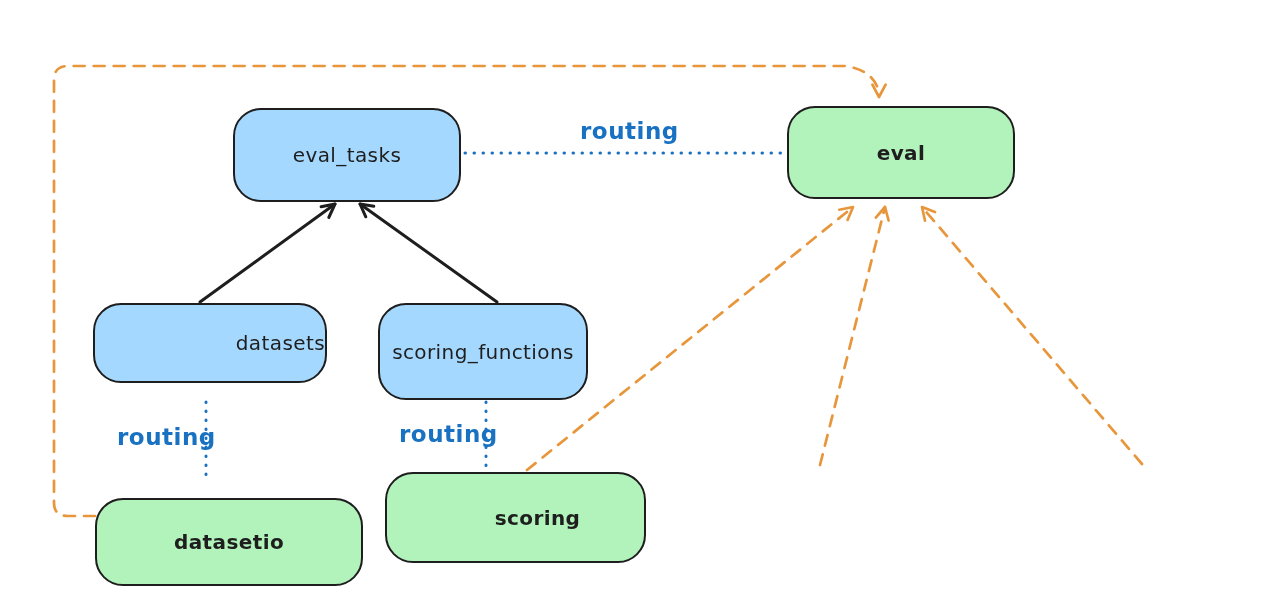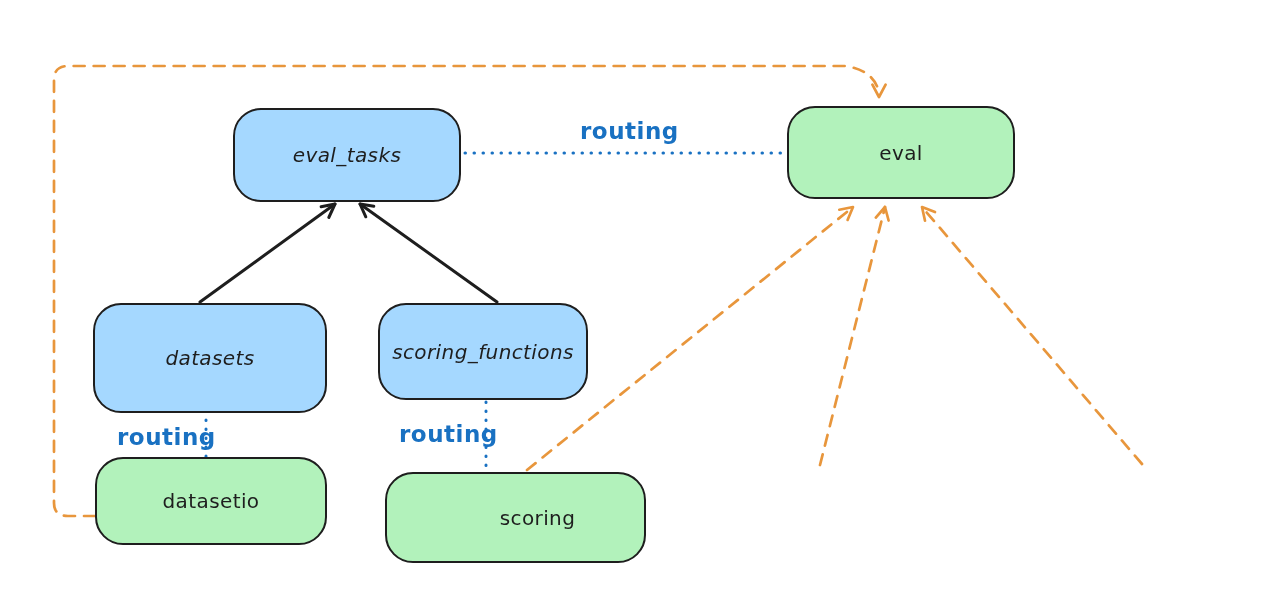--- a/index.html
+++ b/index.html
@@ -22,22 +22,22 @@
   .solid-head{stroke:var(--dependency-arrow);stroke-width:3;fill:none;stroke-linecap:round;stroke-linejoin:round;}
   .dotted-edge{stroke:var(--routing-line);stroke-width:3;fill:none;stroke-dasharray:0.5 8.5;stroke-linecap:round;}
   .dashed-edge{stroke:var(--provider-flow-arrow);stroke-width:2.7;fill:none;stroke-dasharray:11 9;stroke-linecap:round;}
   .dashed-head{stroke:var(--provider-flow-arrow);stroke-width:2.7;fill:none;stroke-linecap:round;stroke-linejoin:round;}
   .box{
     position:absolute;display:flex;align-items:center;justify-content:center;
     border:2.5px solid var(--box-border);border-radius:28px;
     font-size:20px;color:var(--box-border);letter-spacing:0.4px;
     box-sizing:border-box;
   }
-  .box.api{background:var(--api-box-fill);font-style:italic;}
-  .box.provider{background:var(--provider-box-fill);}
+  .box.api{background:var(--api-box-fill);}
+  .box.provider{background:var(--provider-box-fill);font-weight:bold;}
   .edge-label{
     position:absolute;color:var(--routing-line);
     font-weight:bold;font-size:23px;letter-spacing:0.5px;
   }
 </style>
 </head>
 <body>
 
 <div class="canvas">
 
@@ -87,29 +87,29 @@
   </svg>
 
   <div class="box api" style="left:233px;top:108px;width:228px;height:94px;">
     <span>eval_tasks</span>
   </div>
 
   <div class="box provider" style="left:787px;top:106px;width:228px;height:93px;">
     <span>eval</span>
   </div>
 
-  <div class="box api" style="left:93px;top:303px;width:234px;height:110px;">
+  <div class="box api" style="left:93px;top:303px;width:234px;height:80px;justify-content:flex-end;">
     <span>datasets</span>
   </div>
 
   <div class="box api" style="left:378px;top:303px;width:210px;height:97px;">
     <span>scoring_functions</span>
   </div>
 
-  <div class="box provider" style="left:95px;top:457px;width:232px;height:88px;">
+  <div class="box provider" style="left:95px;top:498px;width:268px;height:88px;">
     <span>datasetio</span>
   </div>
 
   <div class="box provider" style="left:385px;top:472px;width:261px;height:91px;padding-left:44px;">
     <span>scoring</span>
   </div>
 
 
 
   <span class="edge-label" style="left:580px;top:118px;">routing</span>

